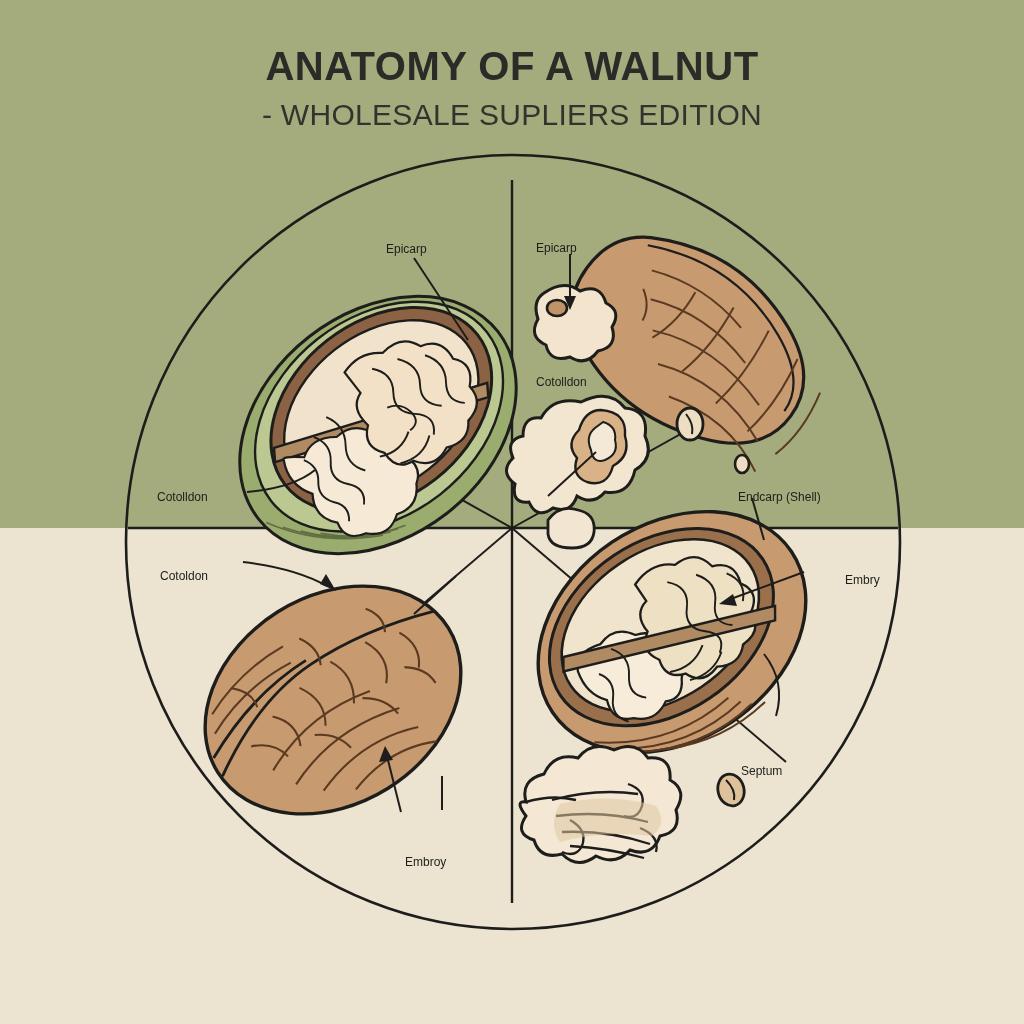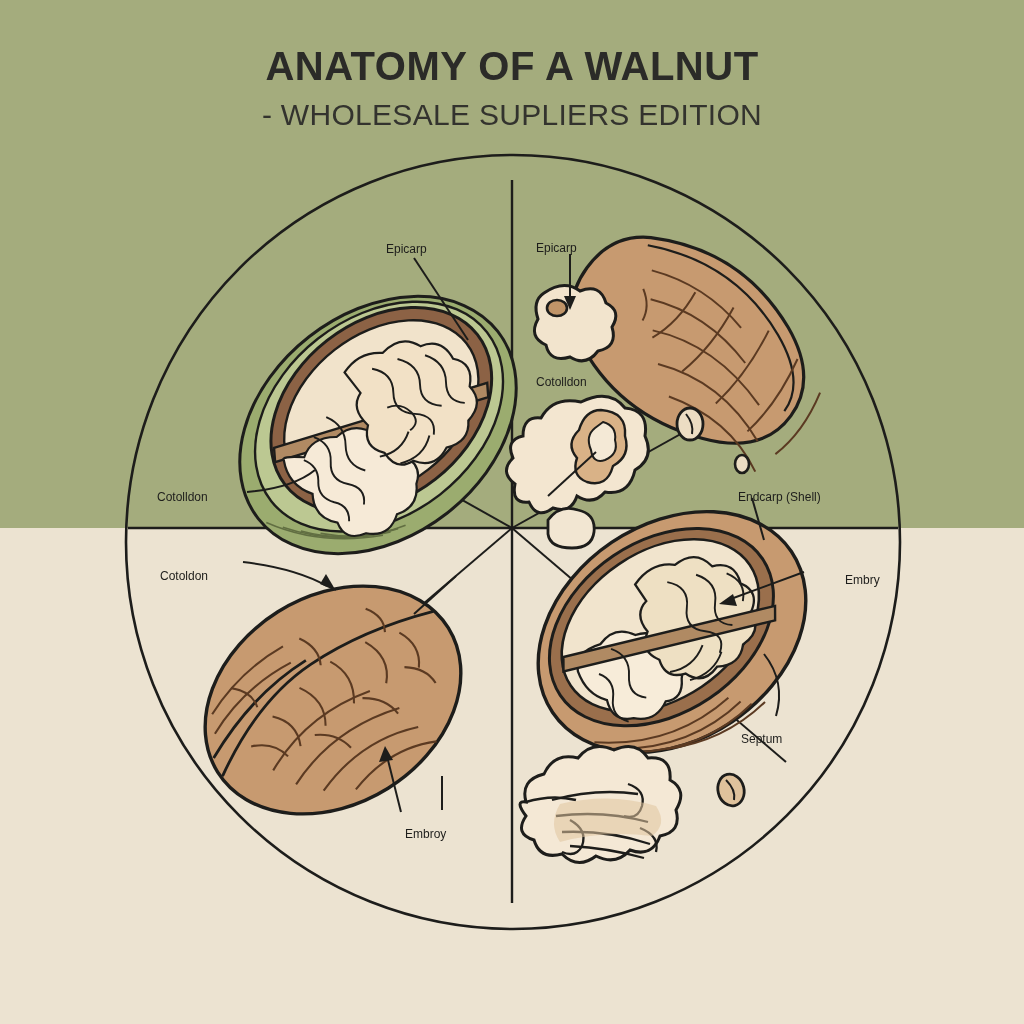--- a/index.html
+++ b/index.html
@@ -285,17 +285,17 @@
   </div>
 
   <div id="labels">
       <div class="label" style="left: 386px; top: 243px;">Epicarp</div>
       <div class="label" style="left: 157px; top: 491px;">Cotolldon</div>
       <div class="label" style="left: 536px; top: 242px;">Epicarp</div>
       <div class="label" style="left: 536px; top: 376px;">Cotolldon</div>
       <div class="label" style="left: 738px; top: 491px;">Endcarp (Shell)</div>
       <div class="label" style="left: 160px; top: 570px;">Cotoldon</div>
       <div class="label" style="left: 809px; top: 574px; margin-left: 36px;">Embry</div>
-      <div class="label" style="left: 741px; top: 733px;">Septum</div>
-      <div class="label" style="left: 405px; top: 828px;">Embroy</div>
+      <div class="label" style="left: 741px; top: 765px;">Septum</div>
+      <div class="label" style="left: 405px; top: 856px;">Embroy</div>
     </div>
 
 </div>
 
 </body></html>

